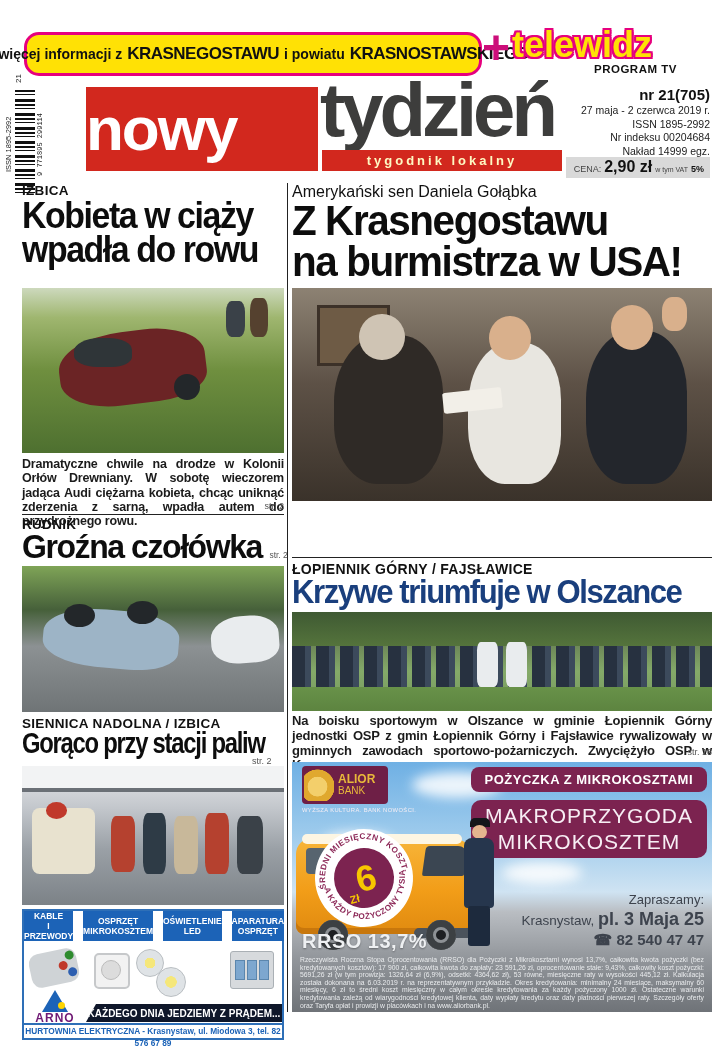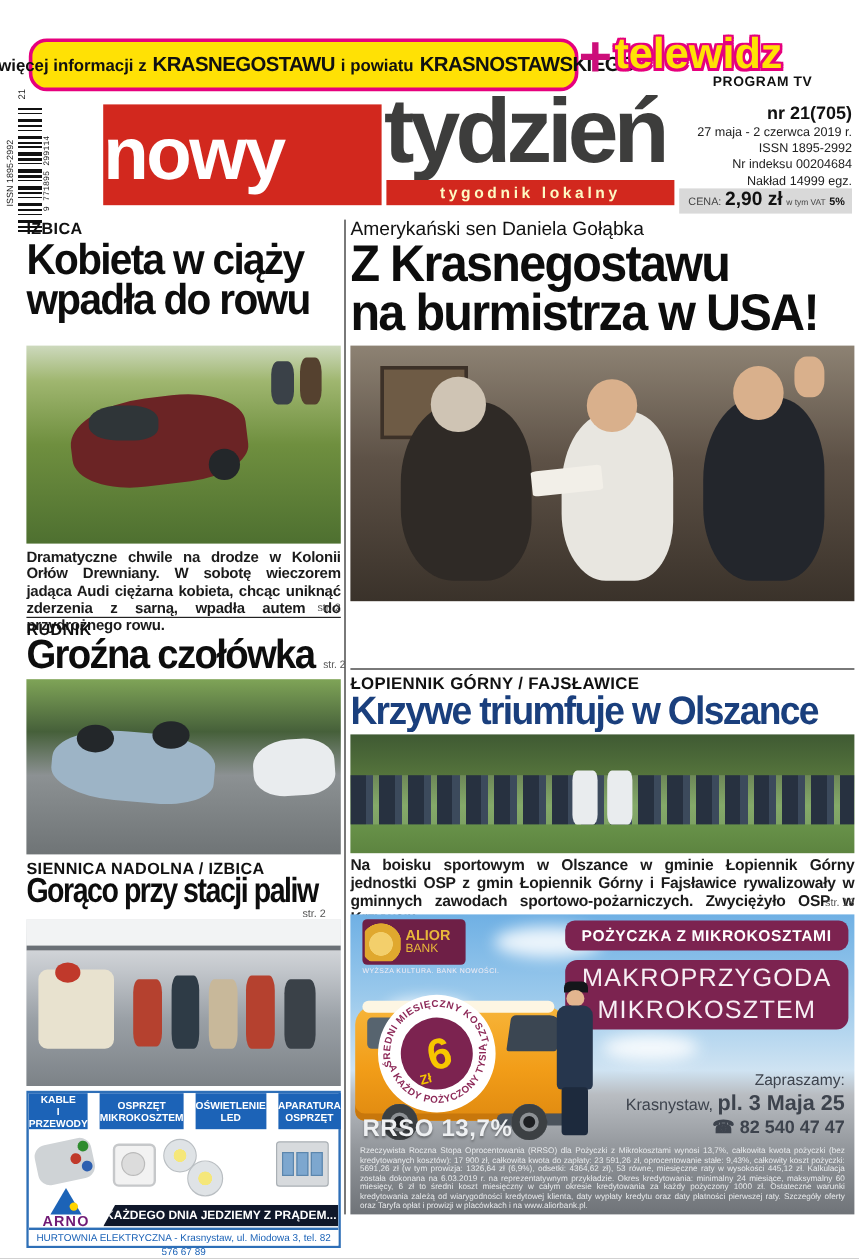--- a/index.html
+++ b/index.html
@@ -70,21 +70,21 @@
   #arno-products{position:relative;height:60px;}
   #arno-logo{position:absolute;left:6px;bottom:14px;width:50px;text-align:center;}
   #arno-tri{width:0;height:0;border-left:13px solid transparent;border-right:13px solid transparent;
     border-bottom:22px solid #1c63b7;margin:0 auto;position:relative;}
   #arno-dot{position:absolute;left:28px;top:12px;width:7px;height:7px;border-radius:50%;background:#ffd400;}
   #arno-name{font-weight:bold;font-size:12px;color:#701a75;letter-spacing:1px;line-height:1;}
   #arno-slogan{position:absolute;right:0;bottom:16px;width:196px;height:18px;background:#0f172a;
     clip-path:polygon(10px 0,100% 0,100% 100%,0 100%);
     color:#fff;font-weight:bold;font-size:10px;display:flex;align-items:center;justify-content:center;text-align:right;}
   #arno-footer{position:absolute;left:0;right:0;bottom:0;height:13px;border-top:2px solid #2e6fb7;
-    color:#1c63b7;font-weight:normal;font-size:8.3px;text-align:center;line-height:12px;background:#fff;}
+    color:#1c63b7;font-weight:bold;font-size:8.3px;text-align:center;line-height:12px;background:#fff;}
   .cable-icon{position:absolute;left:6px;top:10px;width:48px;height:34px;background:#cfd3d6;border-radius:10px;transform:rotate(-12deg);}
   .cable-icon i{position:absolute;border-radius:50%;width:9px;height:9px;}
   .socket-icon{position:absolute;left:70px;top:12px;width:32px;height:32px;background:#f2f2f2;border:2px solid #c6c8ca;border-radius:5px;}
   .socket-icon i{position:absolute;left:5px;top:5px;width:18px;height:18px;border-radius:50%;background:#dcdcdc;border:1px solid #bbb;}
   .led-icon{position:absolute;border-radius:50%;background:radial-gradient(circle at 50% 50%,#f5e77a 0 28%,#dfe3e6 30% 100%);border:1px solid #b9bec2;}
   .breaker-icon{position:absolute;right:8px;top:10px;width:42px;height:36px;background:#d7dadd;border-radius:3px;border:1px solid #aab0b5;}
   .breaker-icon i{position:absolute;top:8px;width:8px;height:18px;background:#7da7cf;border:1px solid #5b86ad;}
   
   #alior{position:absolute;left:292px;top:762px;width:420px;height:250px;overflow:hidden;
     background:linear-gradient(180deg,#6fb0e4 0%,#9ccaec 28%,#cfe3f2 52%,#b9bdc2 60%,#93979c 78%,#6f7378 100%);}

